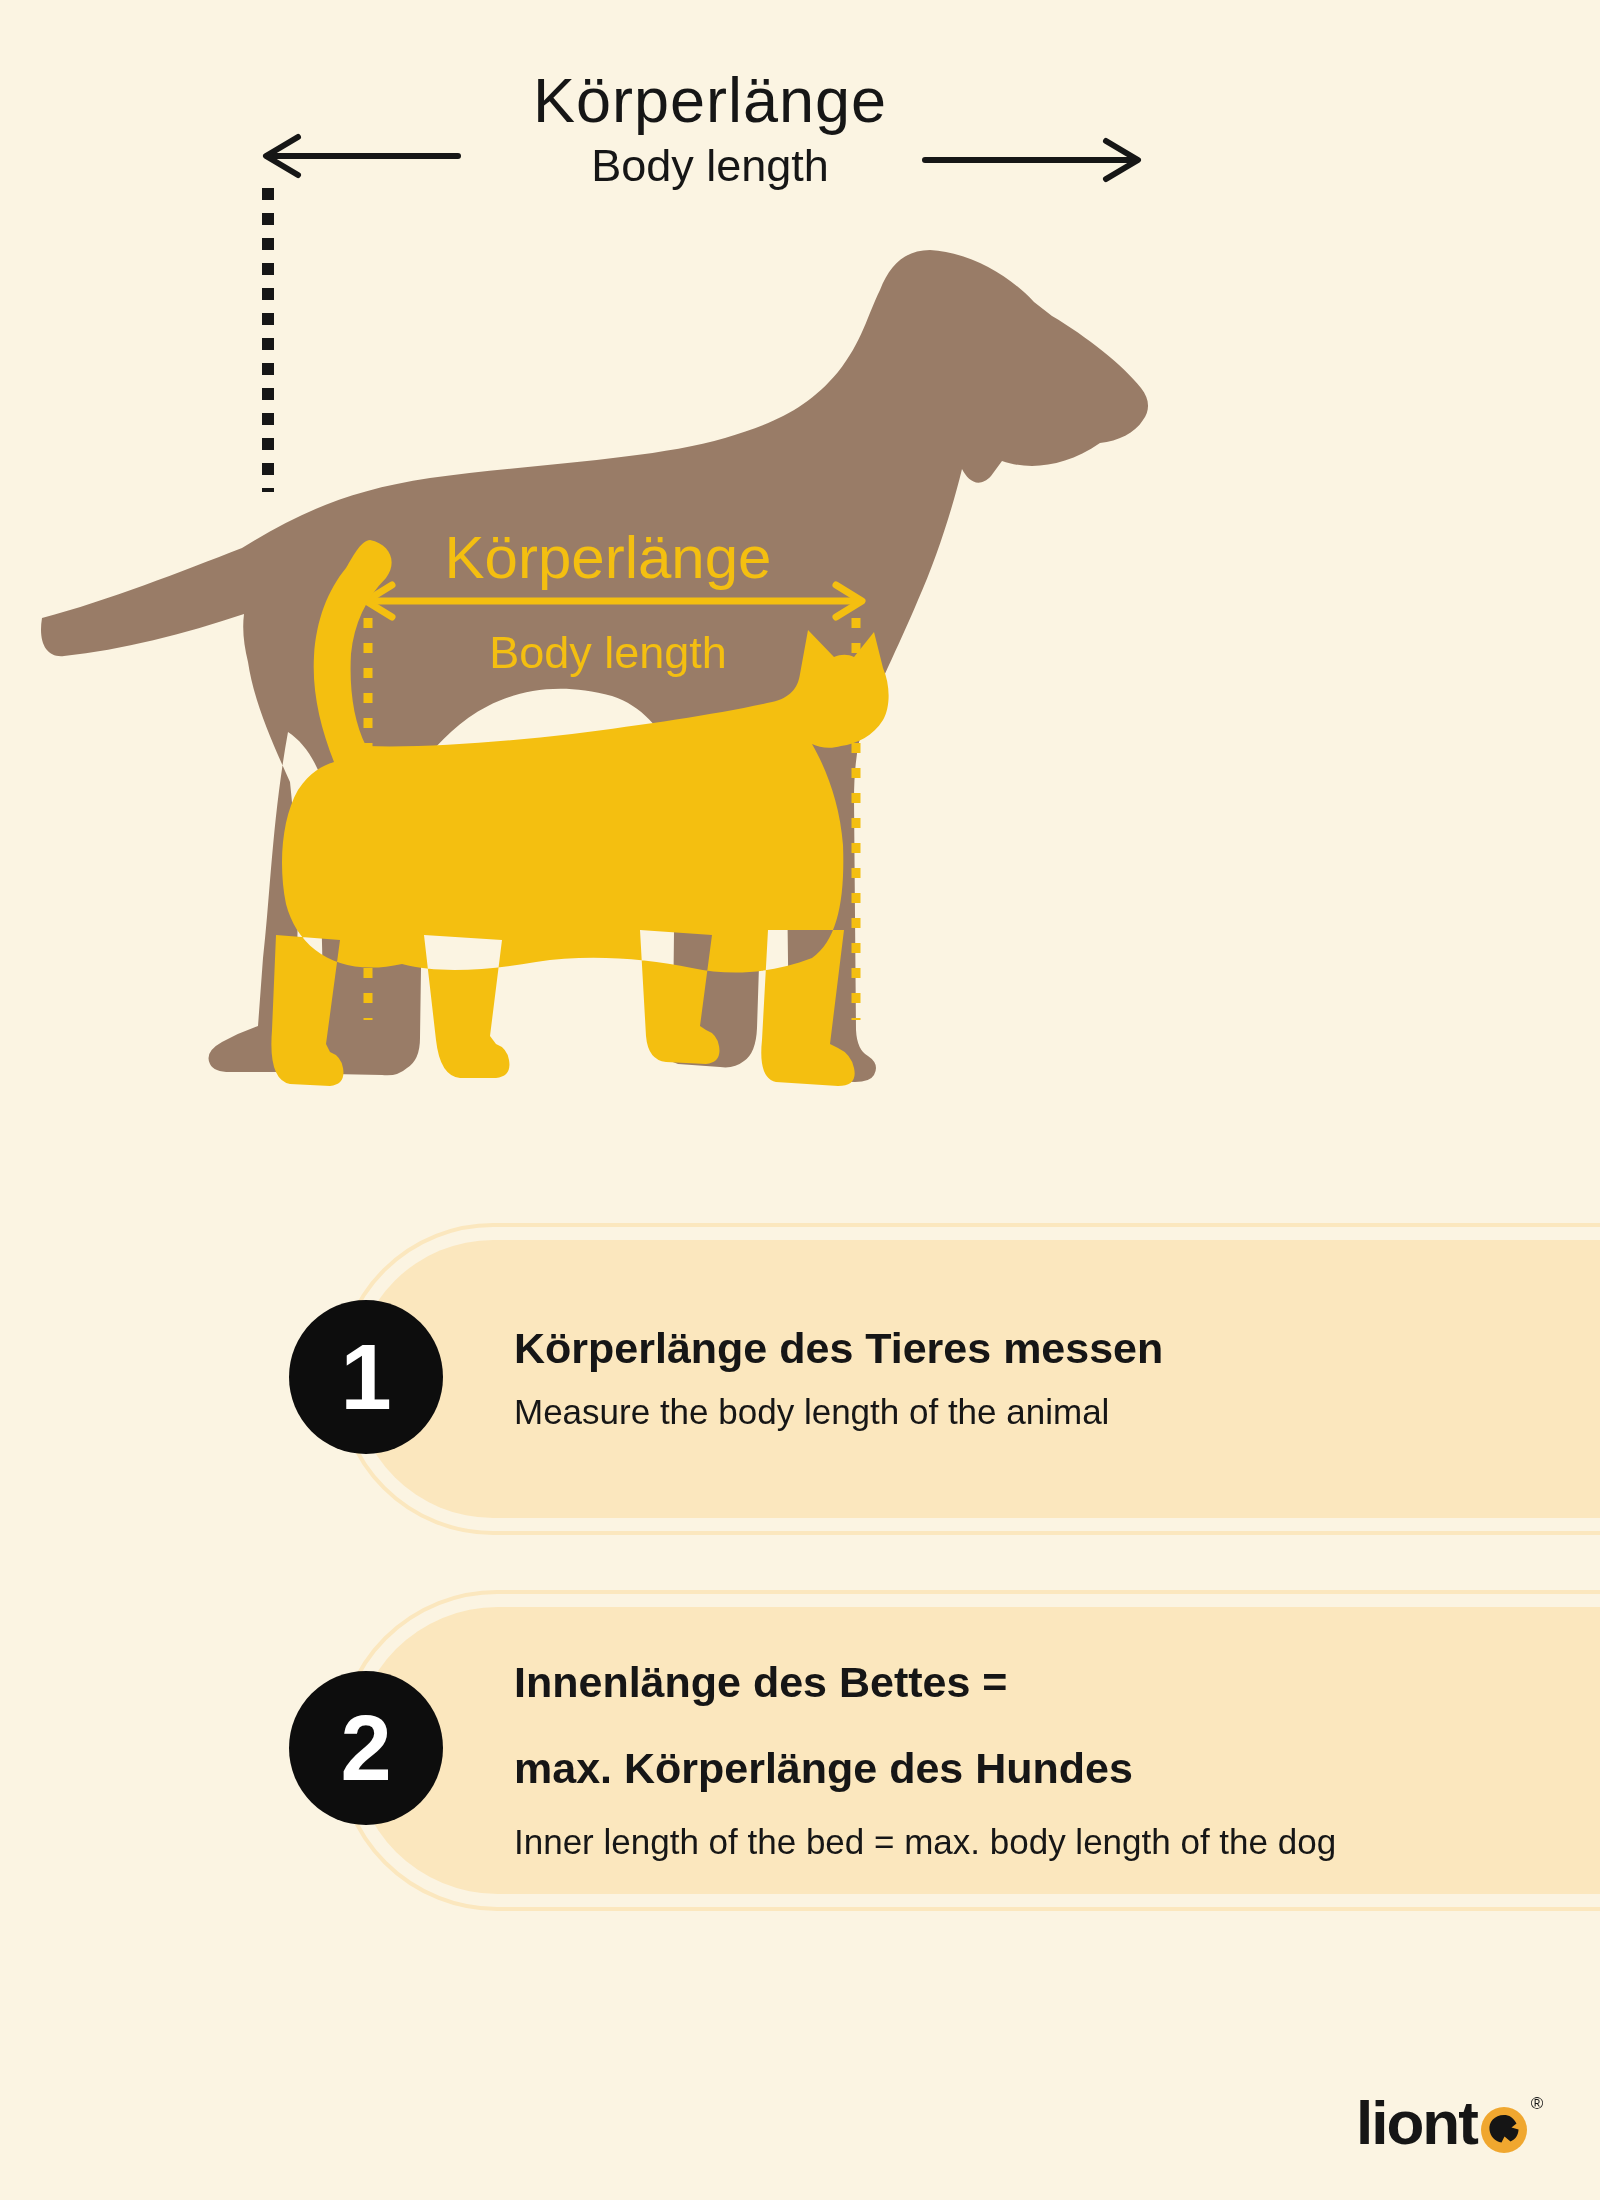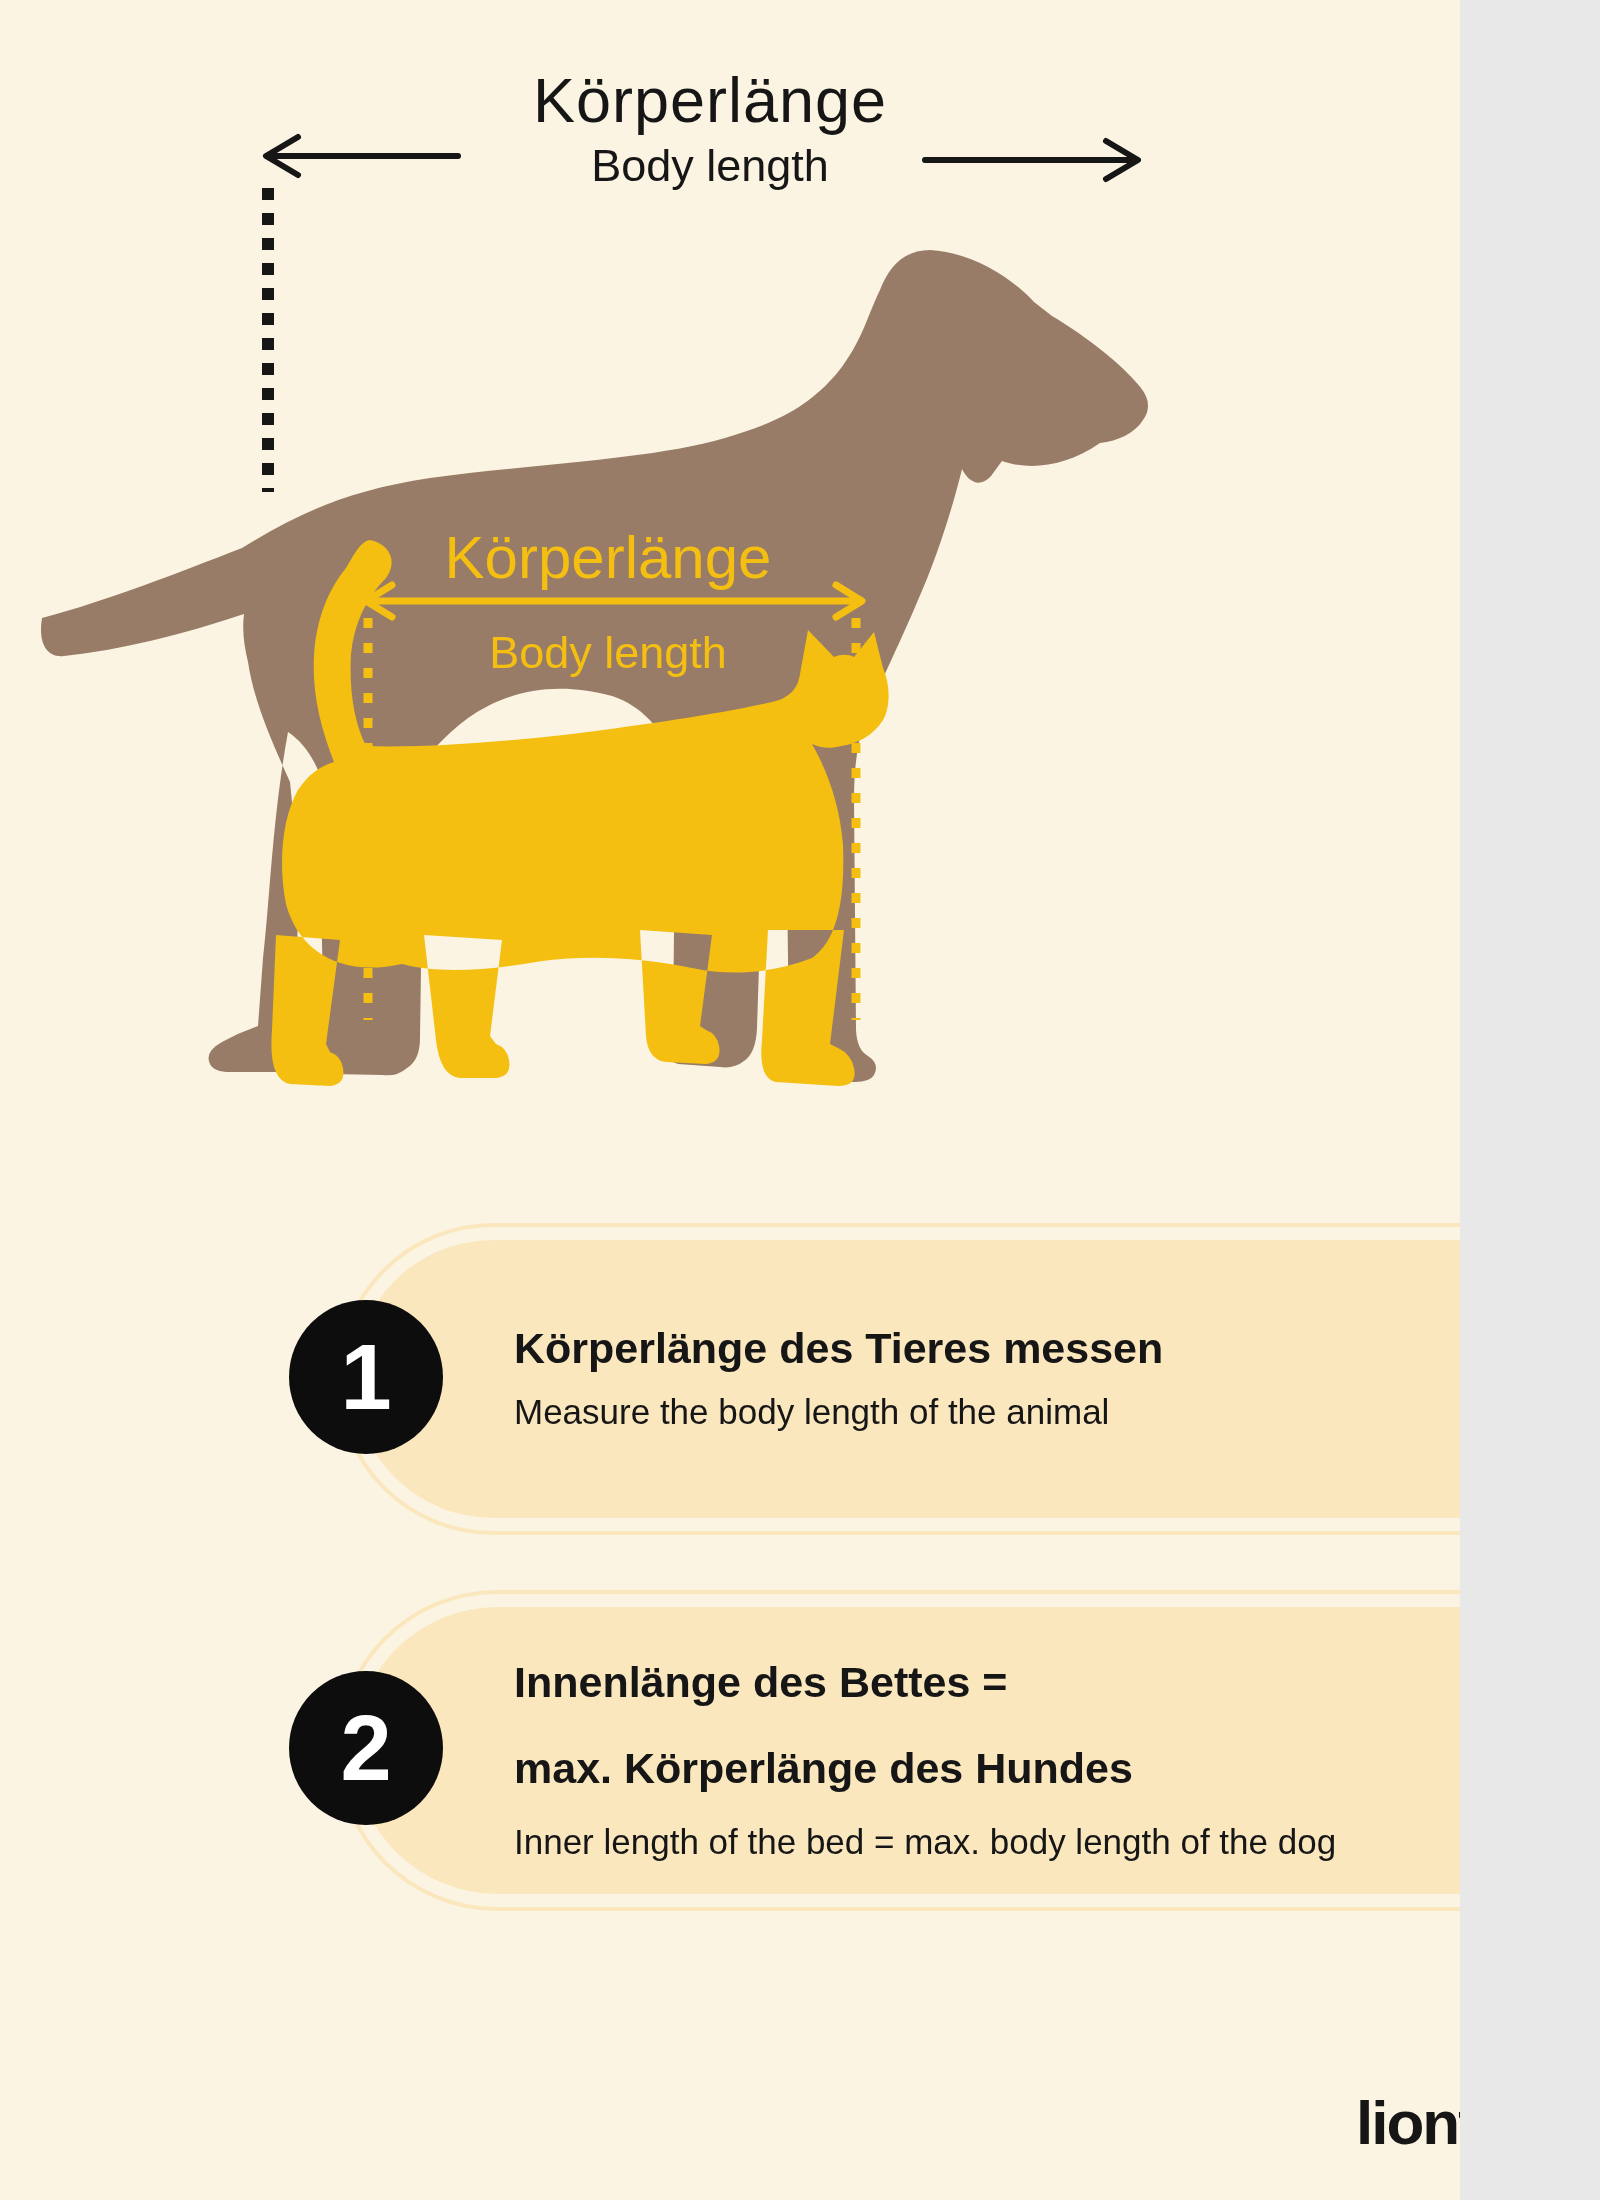--- a/index.html
+++ b/index.html
@@ -7,21 +7,21 @@
     --box-fill:#FBE7BE;
     --dog:#997C67;
     --cat:#F4BF10;
     --ink:#161616;
     --logo-circle:#F0A72F;
   }
   html,body{margin:0;padding:0;}
   body{background:#e8e8e8;}
   #canvas{
     position:relative;
-    width:1460px;height:2200px;
+    width:1600px;height:2200px;
     background:var(--background);
     overflow:hidden;
     font-family:"Liberation Sans", sans-serif;
     color:var(--ink);
   }
   
   .title-block{
     position:absolute;left:410px;top:66px;width:600px;
     text-align:center;line-height:1.08;
   }

